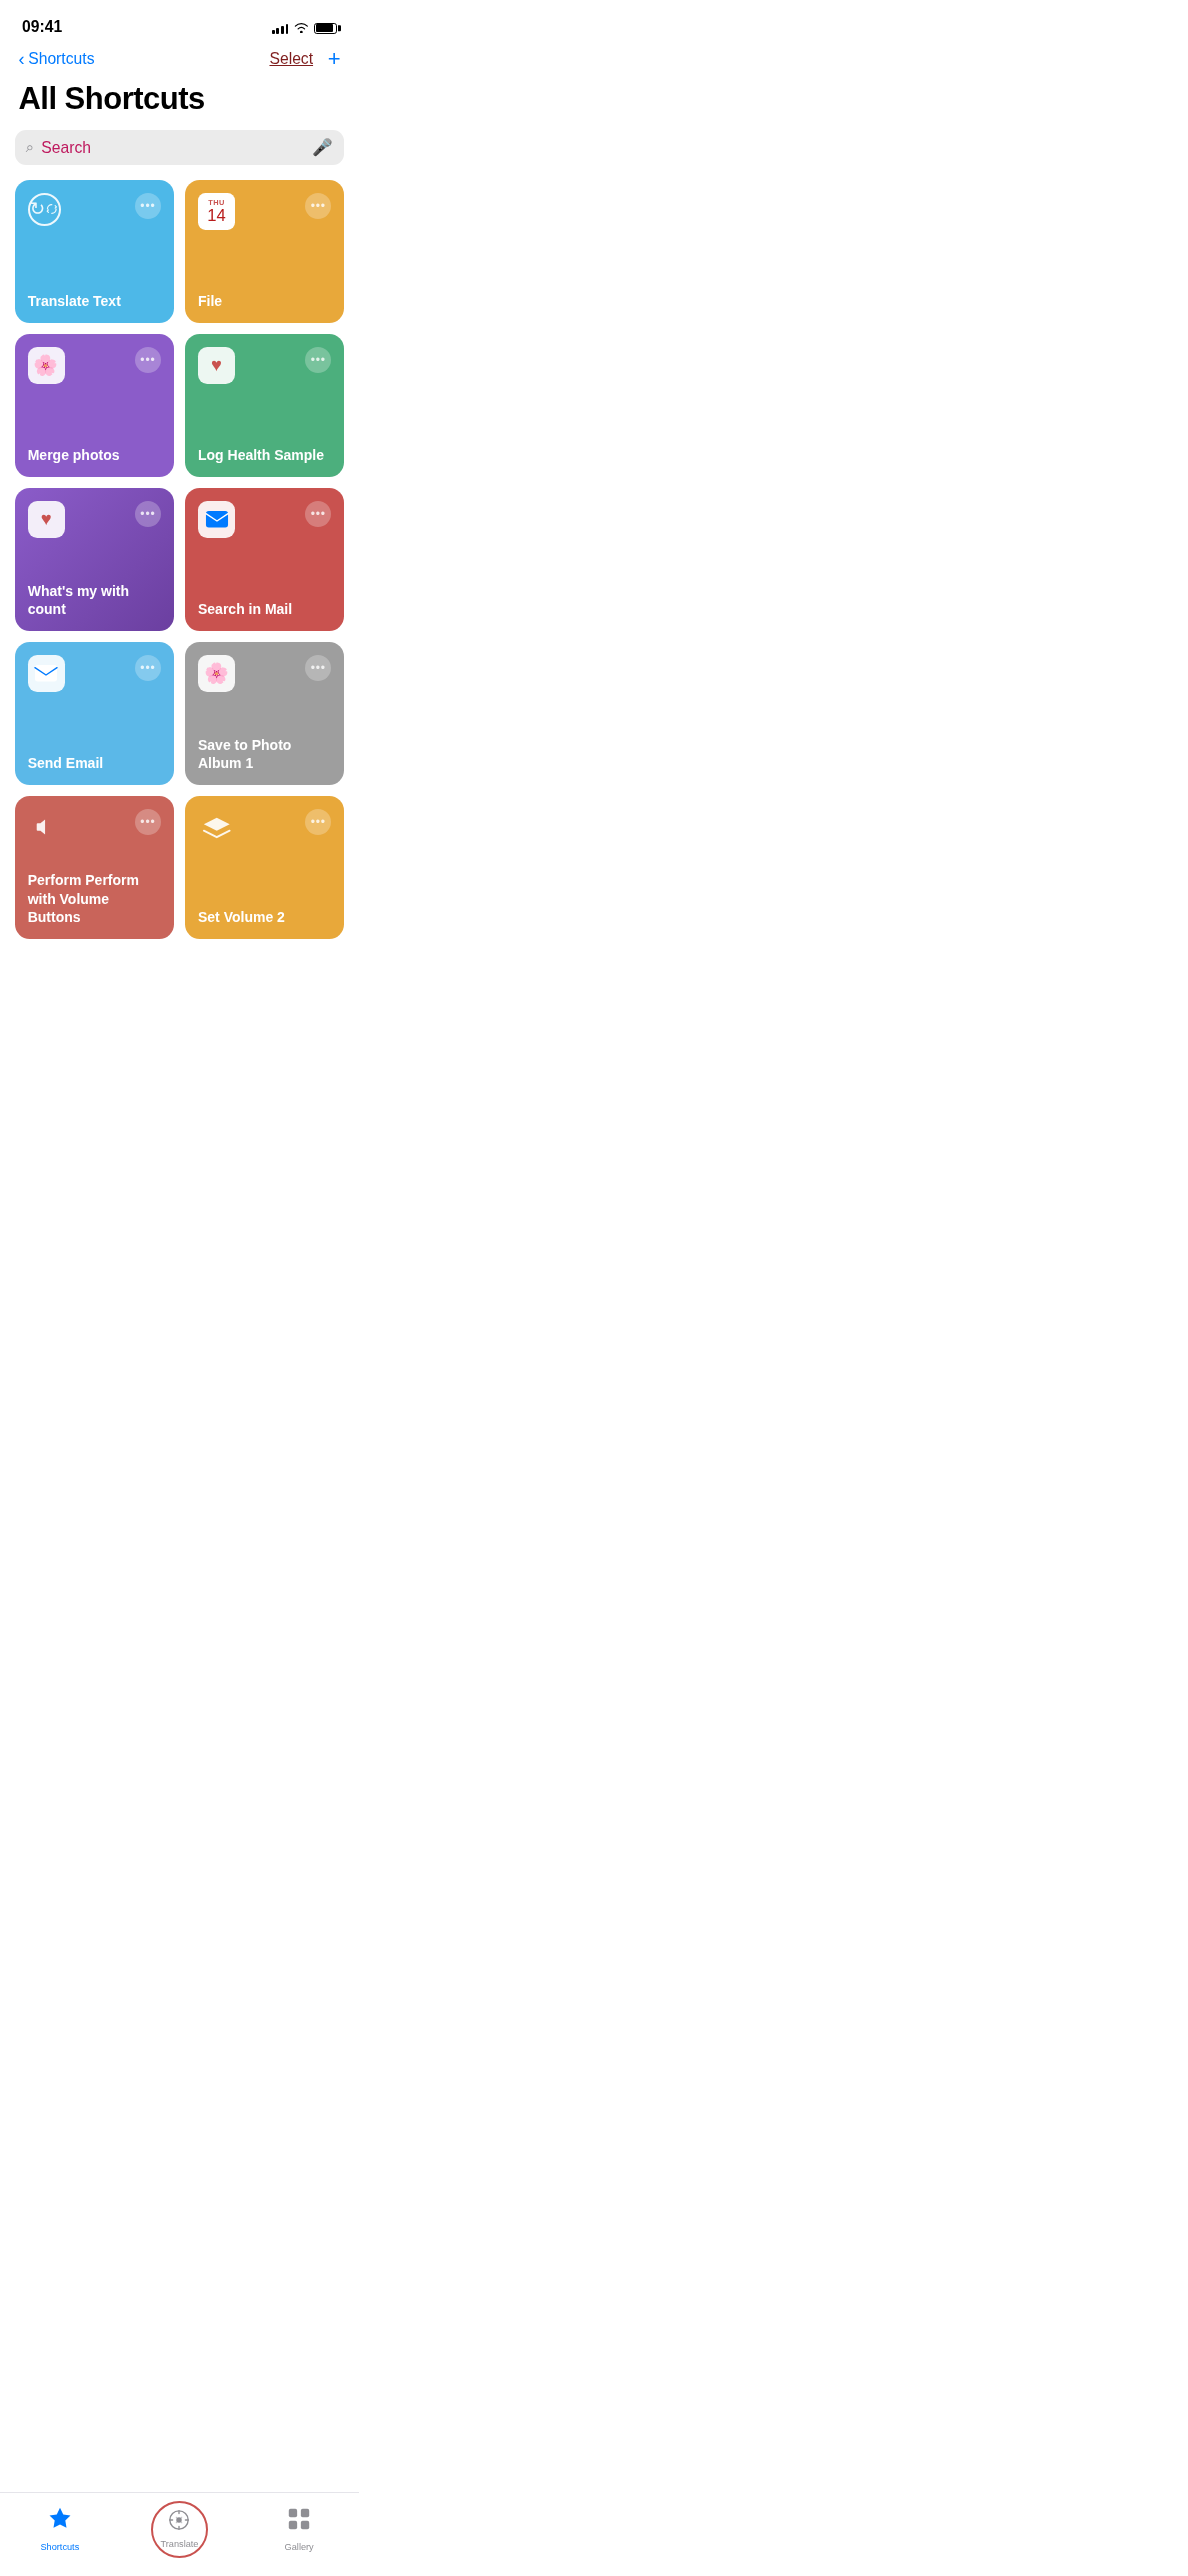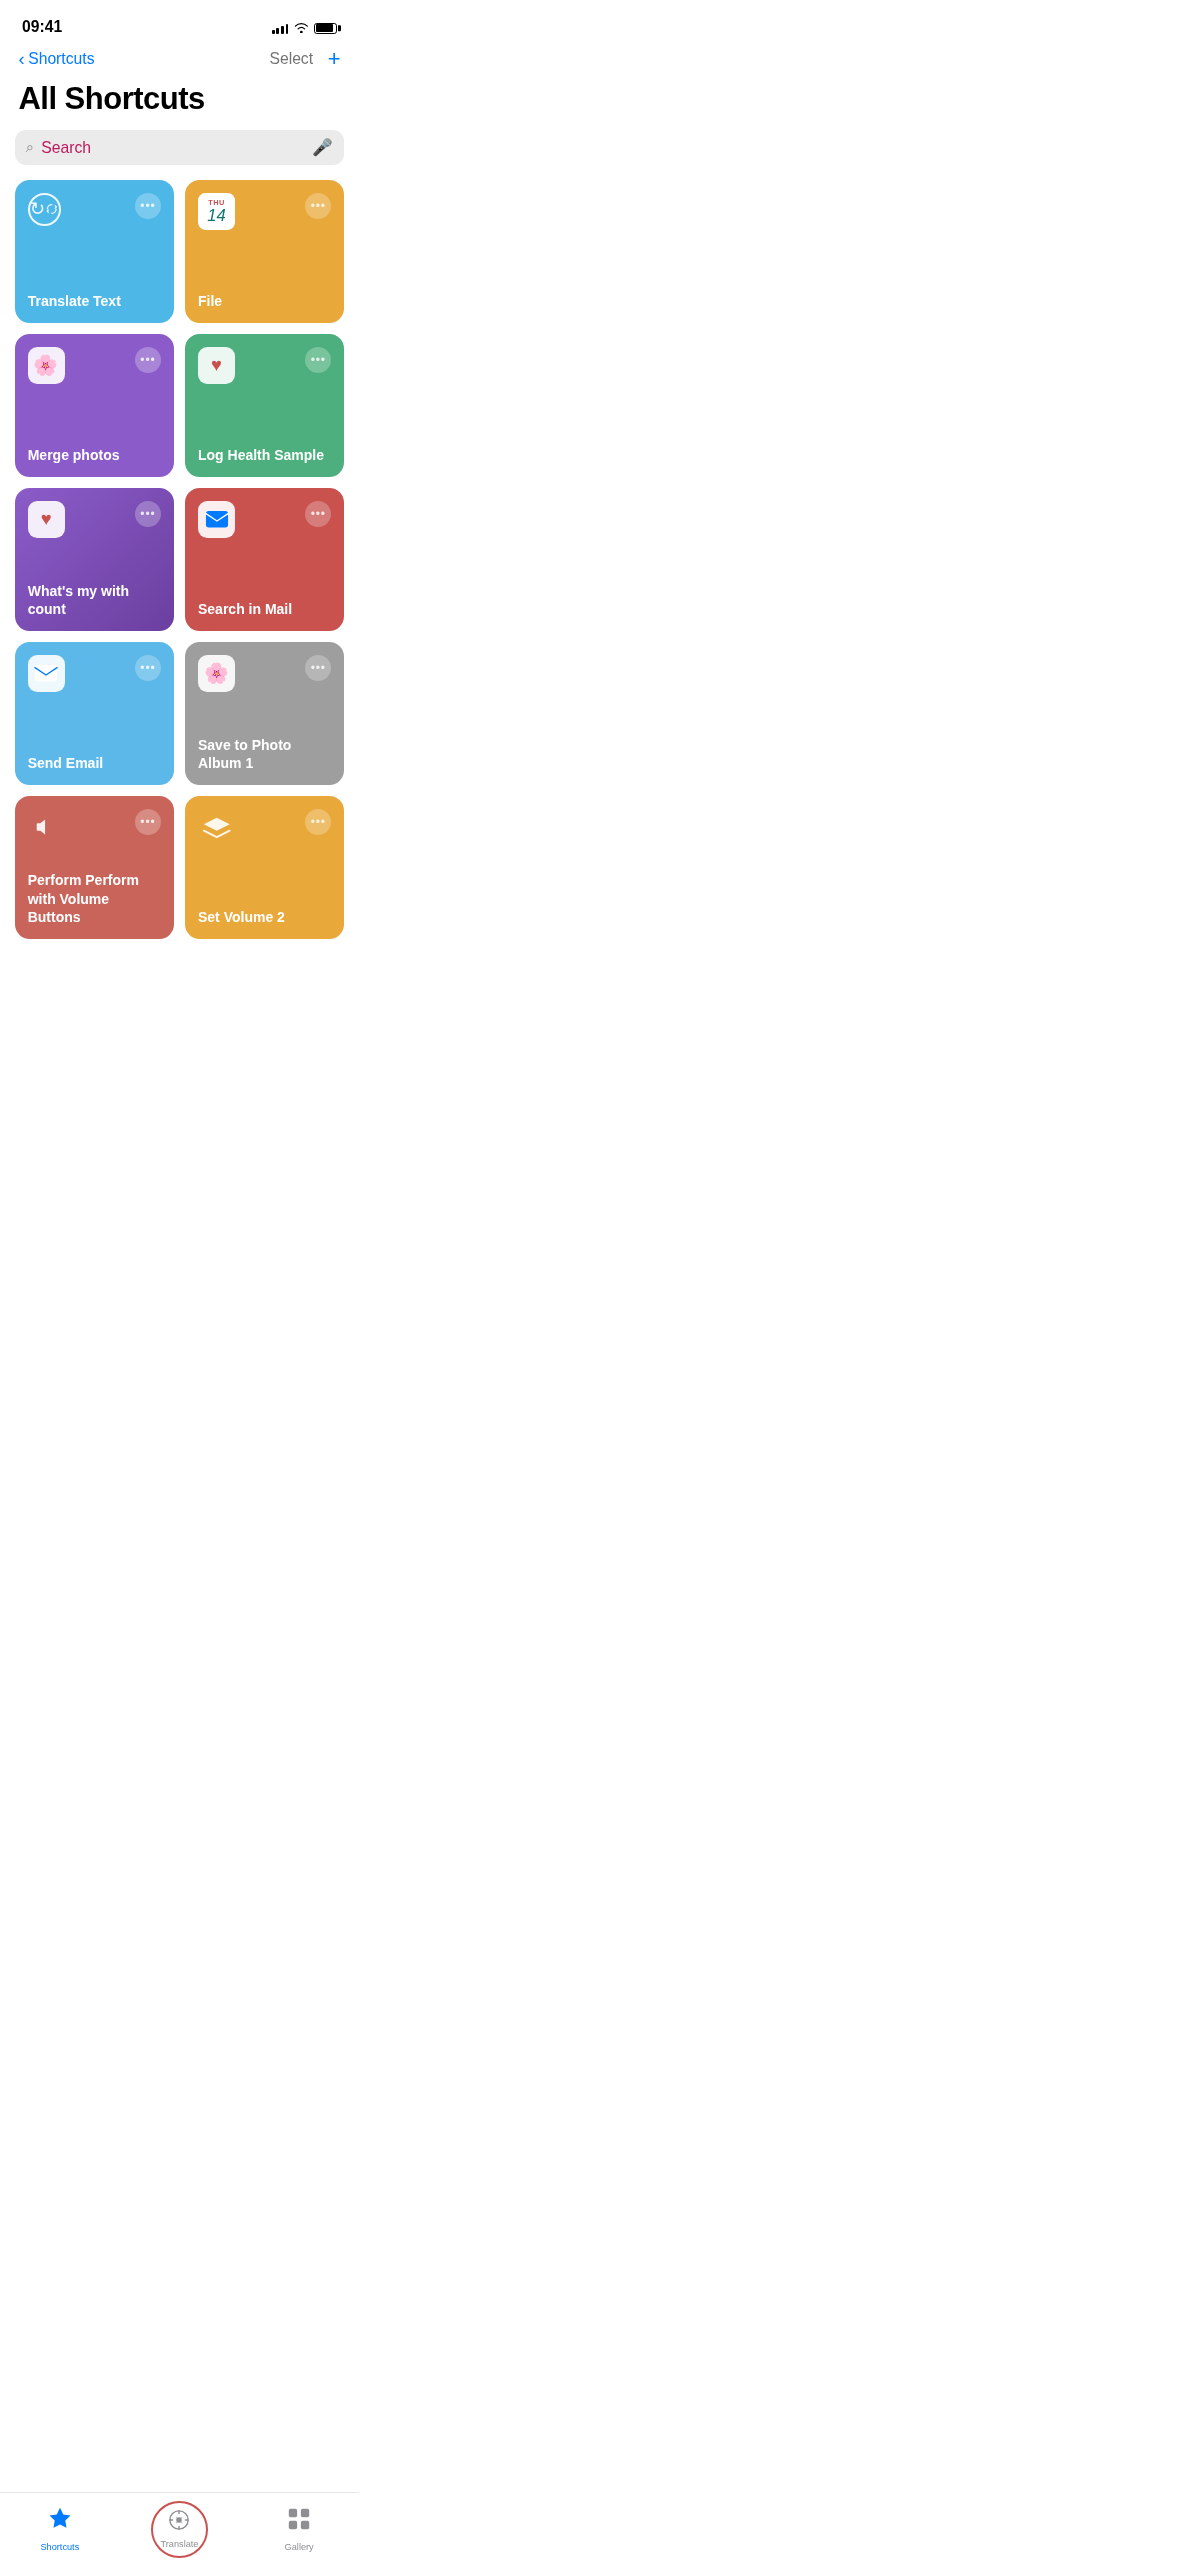--- a/index.html
+++ b/index.html
@@ -90,23 +90,24 @@
       font-size: 18.4px;
       color: #007AFF;
       line-height: 1;
     }
     .nav-right {
       display: flex;
       align-items: center;
       gap: 14.7px;
     }
     .nav-select {
-      color: #737373;
+      color: #7f1d1d;
       font-size: 15.7px;
       cursor: pointer;
+      text-decoration: underline;
     }
     .nav-plus {
       color: #007AFF;
       font-size: 22px;
       font-weight: 300;
       cursor: pointer;
       line-height: 1;
     }
 
     
@@ -252,23 +253,22 @@
       font-size: 7.4px;
       font-weight: 700;
       color: #C9524F;
       text-transform: uppercase;
       letter-spacing: 0.5px;
       line-height: 1.2;
     }
     .cal-day {
       font-size: 16.6px;
       font-weight: 400;
-      color: #0f766e;
+      color: #b91c1c;
       line-height: 1;
-      font-style: italic;
     }
 
     
     .photos-icon-wrap {
       background: rgba(255,255,255,0.9);
       border-radius: 9.2px;
       width: 37px;
       height: 37px;
       display: flex;
       align-items: center;

